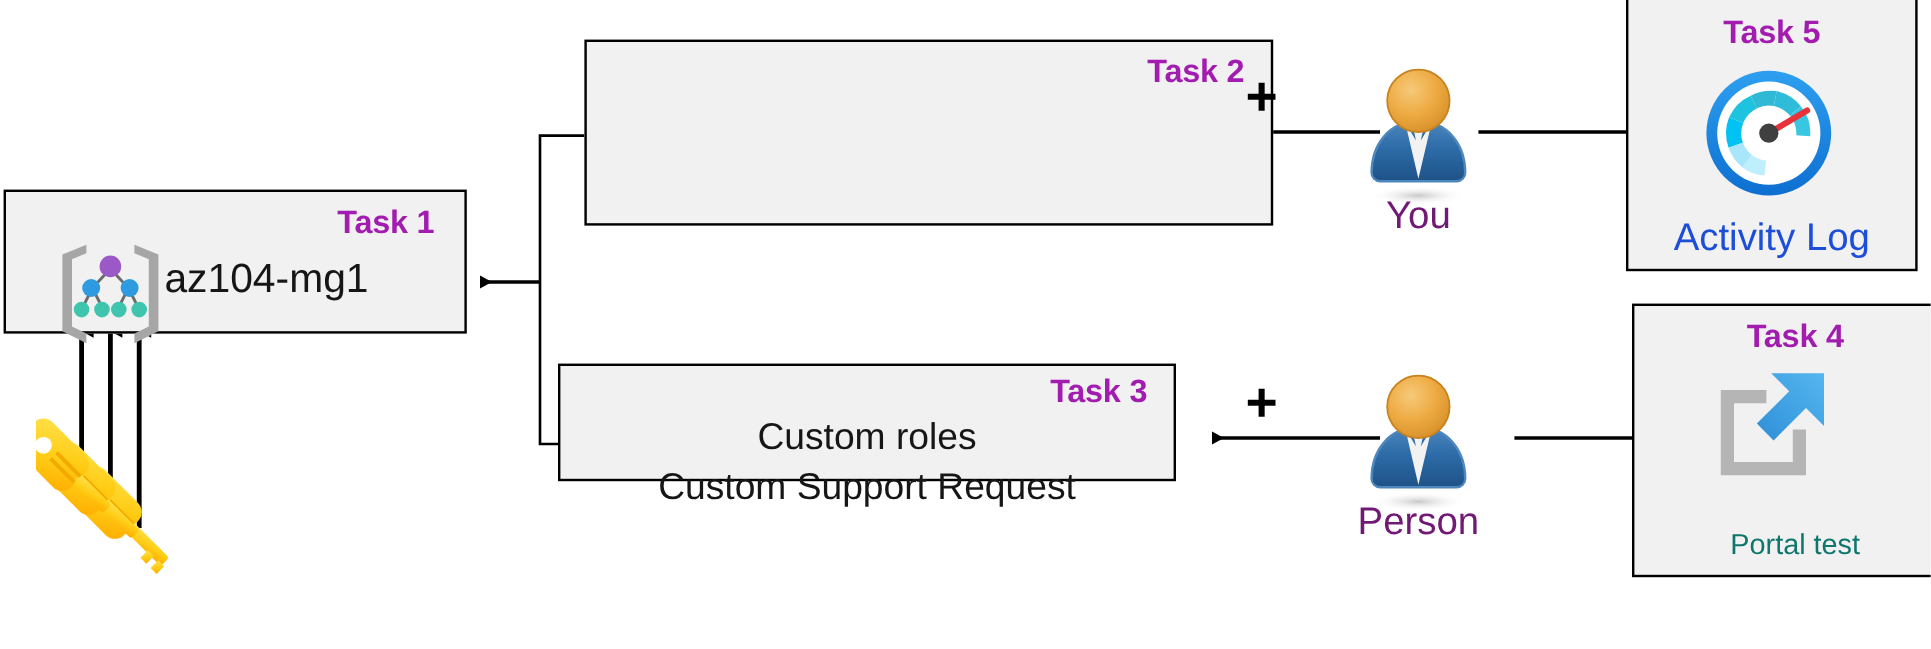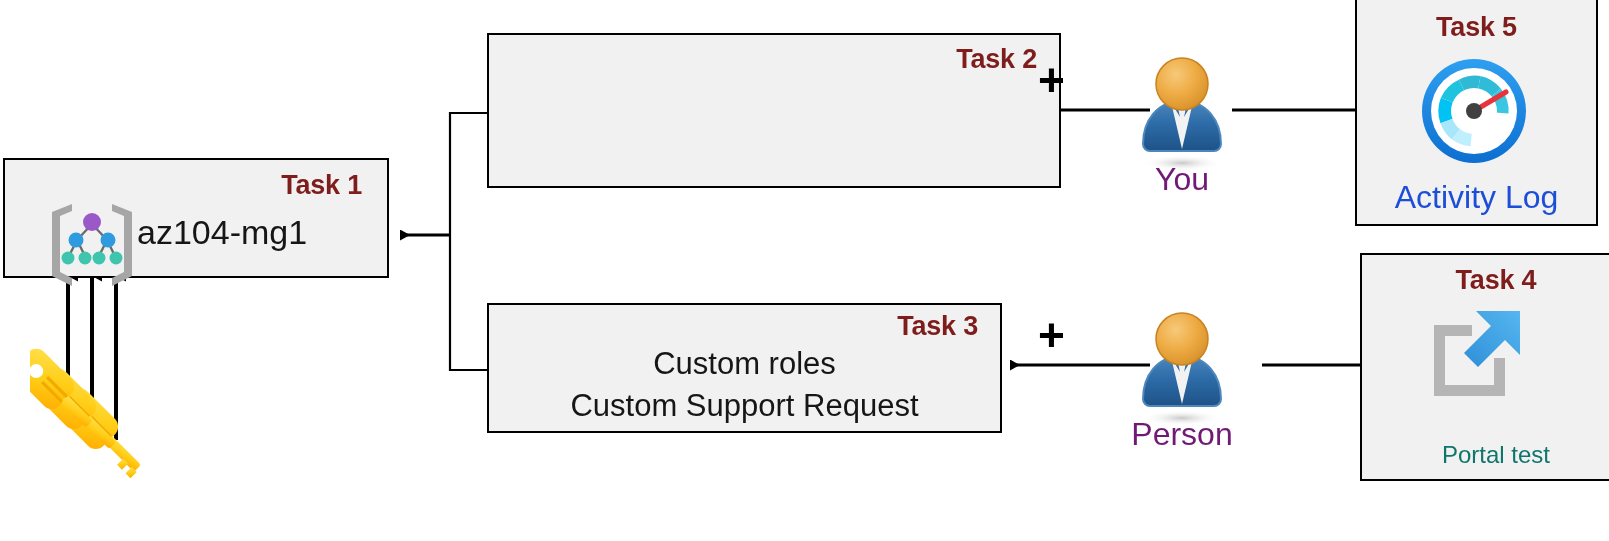--- a/index.html
+++ b/index.html
@@ -22,21 +22,21 @@
   
   .task-box {
     position: absolute;
     background: #f1f1f1;
     border: 2.5px solid #000000;
     box-sizing: border-box;
   }
   .task-tag {
     position: absolute;
     font-weight: bold;
-    color: #7f1d1d;
+    color: #a21caf;
     font-size: 27px;
     letter-spacing: -0.2px;
     white-space: nowrap;
   }
   .box-text {
     position: absolute;
     left: 0;
     right: 0;
     text-align: center;
     color: #161616;
@@ -56,21 +56,21 @@
     color: #161616;
     white-space: nowrap;
   }
 
   
   #task2 { left: 487px; top: 33px; width: 574px; height: 155px; }
   #task2 .task-tag { right: 22px; top: 9px; }
   #task2 .box-text { top: 43px; }
 
   
-  #task3 { left: 487px; top: 303px; width: 515px; height: 130px; }
+  #task3 { left: 465px; top: 303px; width: 515px; height: 98px; }
   #task3 .task-tag { right: 22px; top: 6px; }
   #task3 .box-text { top: 38px; }
 
   
   #task5 { left: 1355px; top: -4px; width: 243px; height: 230px; }
   #task5 .task-tag { left: 0; right: 0; top: 14px; text-align: center; }
   #task5-caption {
     position: absolute; left: 0; right: 0; bottom: 8px;
     text-align: center; font-size: 32px; color: #1d4ed8;
   }

